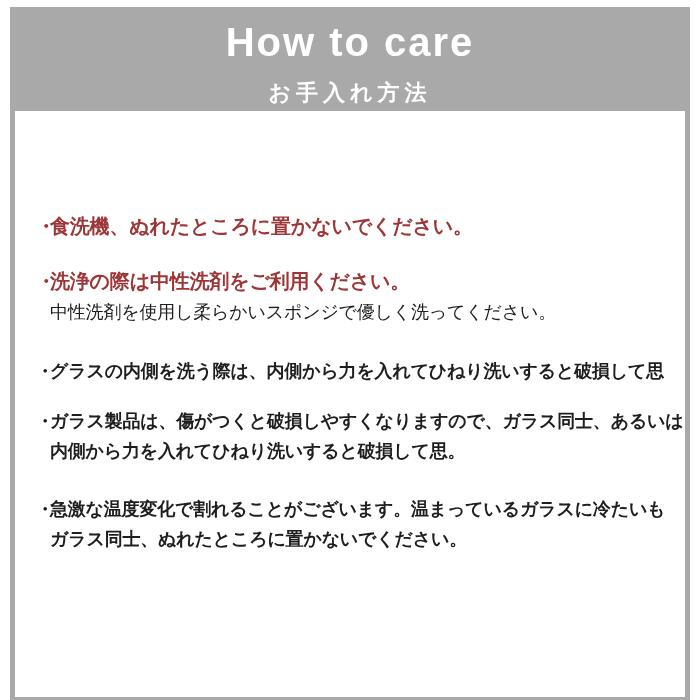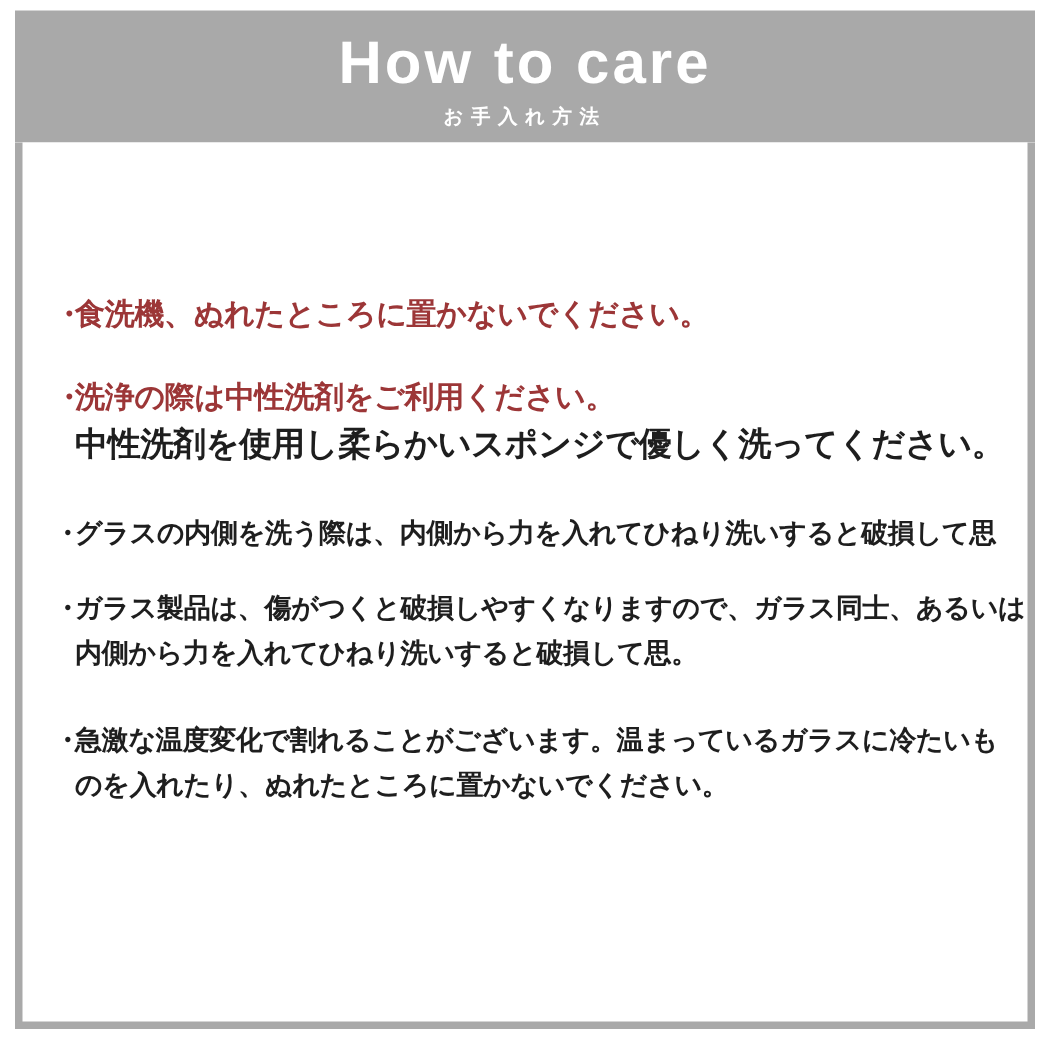--- a/index.html
+++ b/index.html
@@ -15,39 +15,39 @@
     background: #ffffff;
     overflow: hidden;
   }
   .frame {
     position: absolute;
     left: 10px;
     top: 7px;
     width: 680px;
   }
   .header-band {
-    height: 88px;
+    height: 104px;
     background: #a9a9a9;
     color: #ffffff;
     text-align: center;
     box-sizing: border-box;
     padding-top: 13px;
   }
   .header-title {
     font-size: 40px;
     font-weight: bold;
     letter-spacing: 2px;
     line-height: 44px;
   }
   .header-subtitle {
-    font-size: 13px;
+    font-size: 22px;
     font-weight: bold;
     letter-spacing: 5px;
     line-height: 22px;
-    margin-top: 3px;
+    margin-top: 18px;
   }
   .content-box {
     box-sizing: border-box;
     height: 591px;
     background: #ffffff;
     border: 5px solid #a9a9a9;
     border-top: none;
     padding: 100px 16px 0 22px;
     overflow: hidden;
   }
@@ -73,22 +73,22 @@
   .line {
     line-height: 30px;
     white-space: nowrap;
     letter-spacing: -0.2px;
   }
   .note-line {
     line-height: 32px;
     white-space: nowrap;
     letter-spacing: -0.2px;
     color: #1e1e1e;
-    font-size: 22px;
-    font-weight: 700;
+    font-size: 18px;
+    font-weight: 400;
   }
   .gap-a { margin-top: 25px; }
   .gap-b { margin-top: 28px; }
   .gap-c { margin-top: 20px; }
   .gap-d { margin-top: 28px; }
 </style>
 </head>
 <body>
 
 <div class="page">
@@ -128,19 +128,19 @@
         <div class="item-text">
           <div class="line">ガラス製品は、傷がつくと破損しやすくなりますので、ガラス同士、あるいは</div>
           <div class="line">内側から力を入れてひねり洗いすると破損して思。</div>
         </div>
       </div>
 
       <div class="care-item gap-d">
         <span class="bullet">・</span>
         <div class="item-text">
           <div class="line">急激な温度変化で割れることがございます。温まっているガラスに冷たいも</div>
-          <div class="line">のを入れたり、ぬれたところに置かないでください。</div>
+          <div class="line">ガラス同士、ぬれたところに置かないでください。</div>
         </div>
       </div>
 
     </div>
   </div>
 </div>
 
 </body></html>

